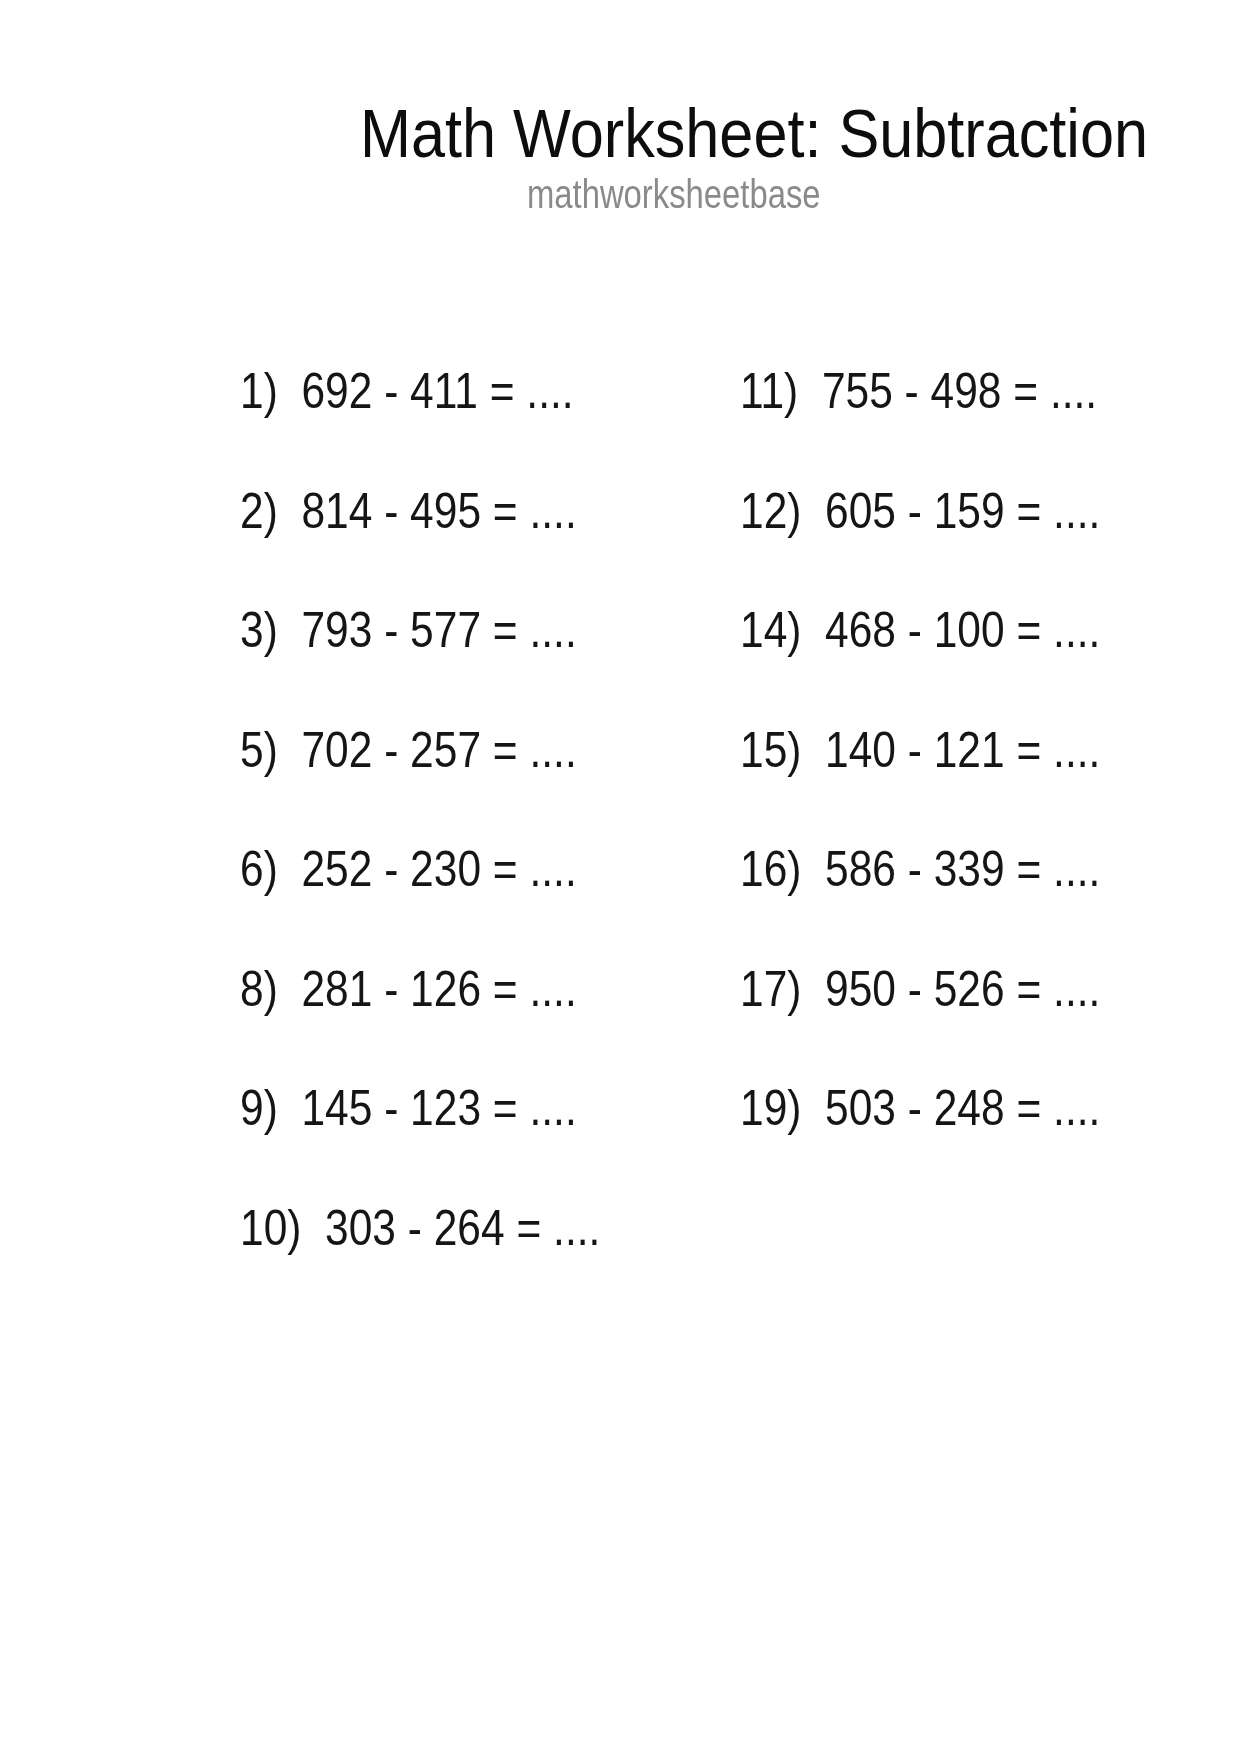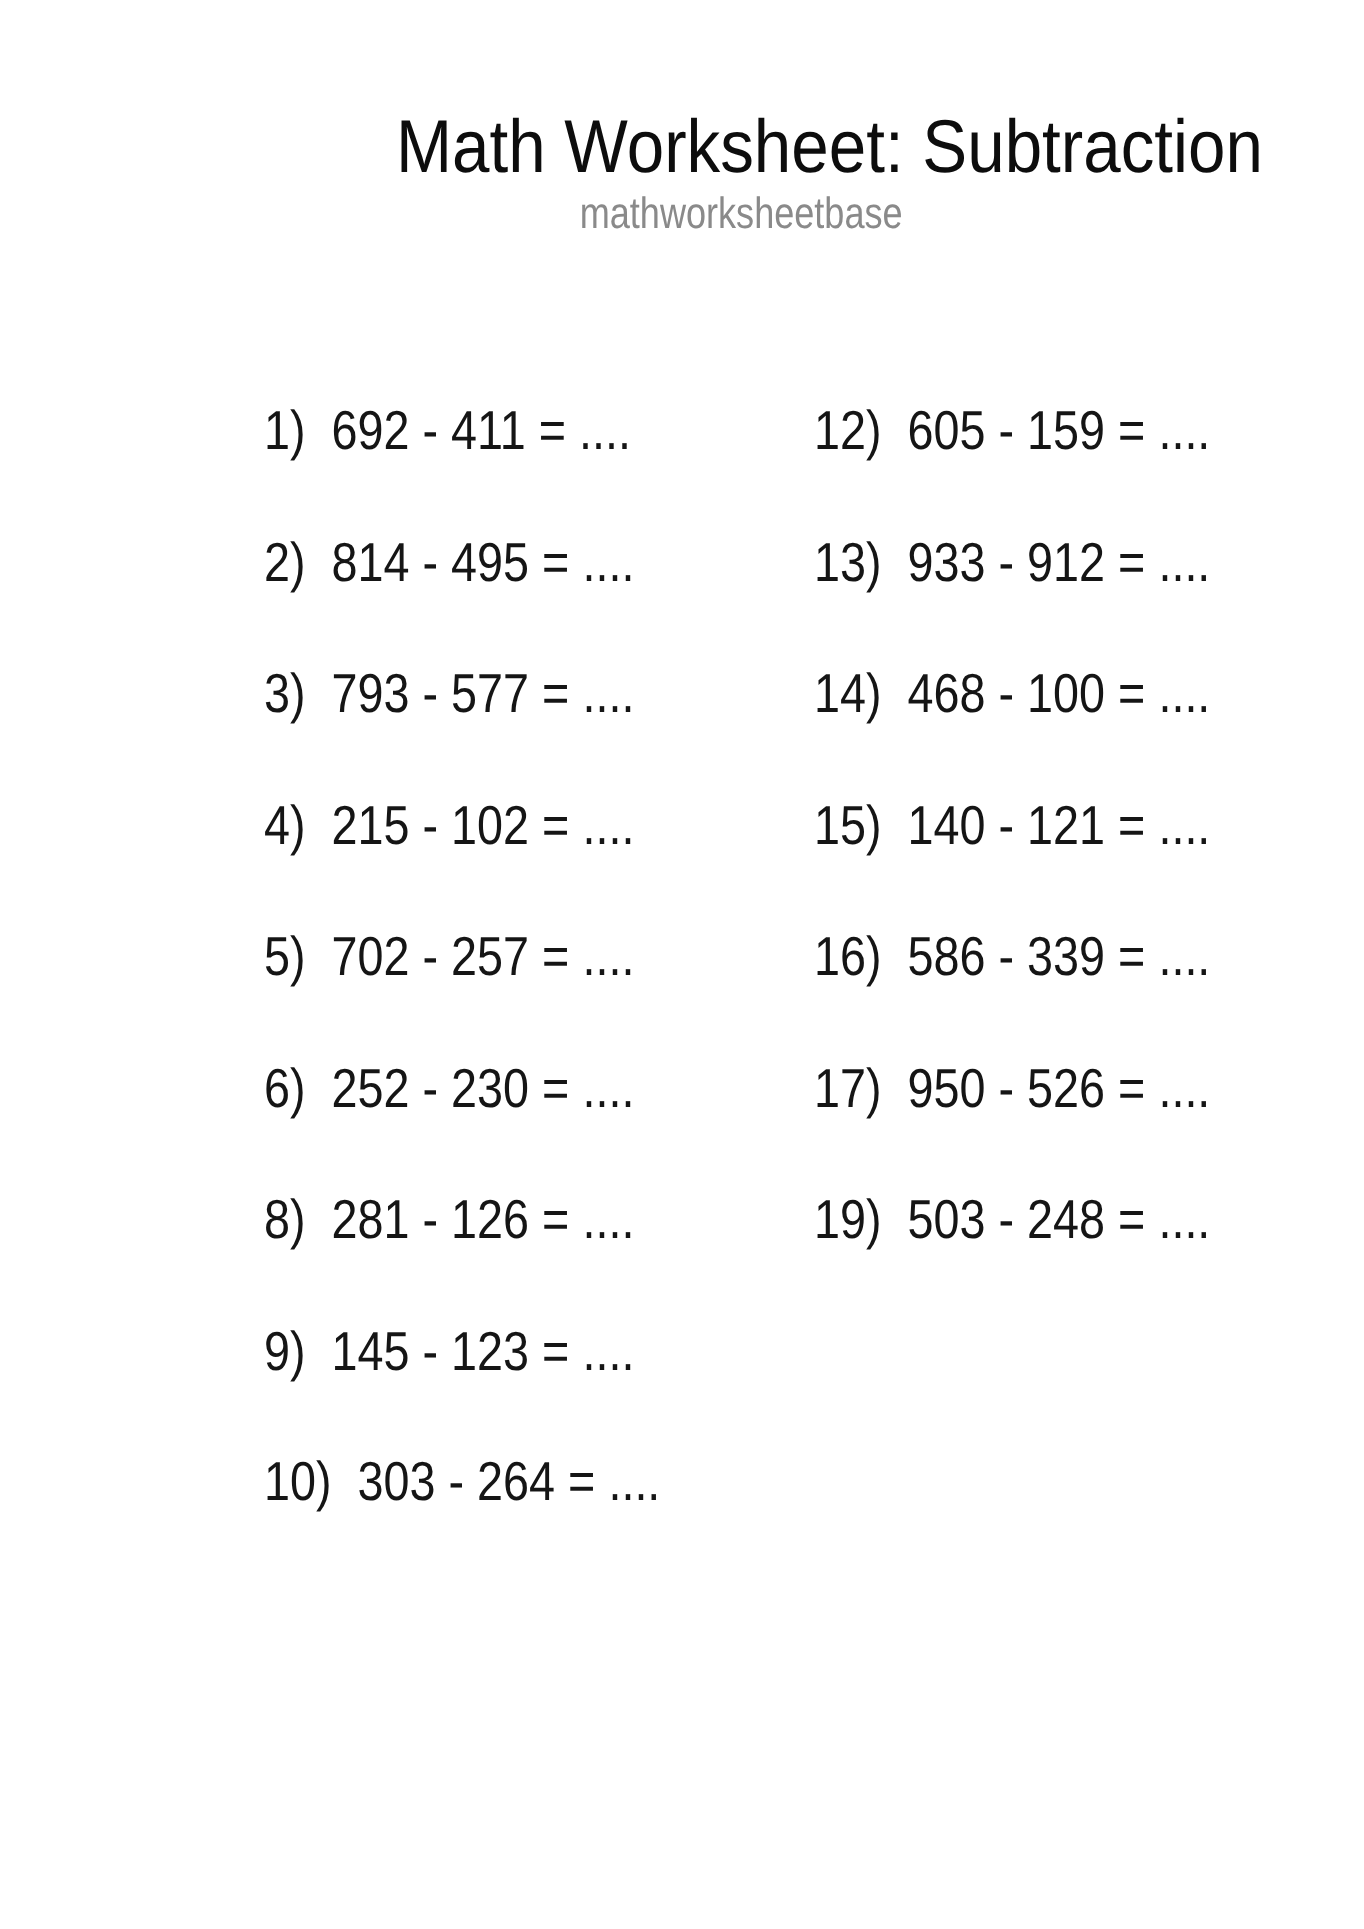--- a/index.html
+++ b/index.html
@@ -72,31 +72,30 @@
 <div class="sheet">
 
   <div class="title">Math Worksheet: Subtraction</div>
 
   <div class="subtitle">mathworksheetbase</div>
 
   <div class="problems-column left">
       <div class="problem-row"><span class="problem-text"><span>1)</span>  <span>692 - 411 =</span> <span>....</span></span></div>
       <div class="problem-row"><span class="problem-text"><span>2)</span>  <span>814 - 495 =</span> <span>....</span></span></div>
       <div class="problem-row"><span class="problem-text"><span>3)</span>  <span>793 - 577 =</span> <span>....</span></span></div>
-      <div class="problem-row"><span class="problem-text"><span>4)</span>  <span>215 - 102 =</span> <span>....</span></span></div>
       <div class="problem-row"><span class="problem-text"><span>5)</span>  <span>702 - 257 =</span> <span>....</span></span></div>
       <div class="problem-row"><span class="problem-text"><span>6)</span>  <span>252 - 230 =</span> <span>....</span></span></div>
       <div class="problem-row"><span class="problem-text"><span>8)</span>  <span>281 - 126 =</span> <span>....</span></span></div>
       <div class="problem-row"><span class="problem-text"><span>9)</span>  <span>145 - 123 =</span> <span>....</span></span></div>
       <div class="problem-row"><span class="problem-text"><span>10)</span>  <span>303 - 264 =</span> <span>....</span></span></div>
     </div>
 
   <div class="problems-column right">
+      <div class="problem-row"><span class="problem-text"><span>11)</span>  <span>755 - 498 =</span> <span>....</span></span></div>
       <div class="problem-row"><span class="problem-text"><span>12)</span>  <span>605 - 159 =</span> <span>....</span></span></div>
-      <div class="problem-row"><span class="problem-text"><span>13)</span>  <span>933 - 912 =</span> <span>....</span></span></div>
       <div class="problem-row"><span class="problem-text"><span>14)</span>  <span>468 - 100 =</span> <span>....</span></span></div>
       <div class="problem-row"><span class="problem-text"><span>15)</span>  <span>140 - 121 =</span> <span>....</span></span></div>
       <div class="problem-row"><span class="problem-text"><span>16)</span>  <span>586 - 339 =</span> <span>....</span></span></div>
       <div class="problem-row"><span class="problem-text"><span>17)</span>  <span>950 - 526 =</span> <span>....</span></span></div>
       <div class="problem-row"><span class="problem-text"><span>19)</span>  <span>503 - 248 =</span> <span>....</span></span></div>
     </div>
 
 </div>
 
 </body></html>

